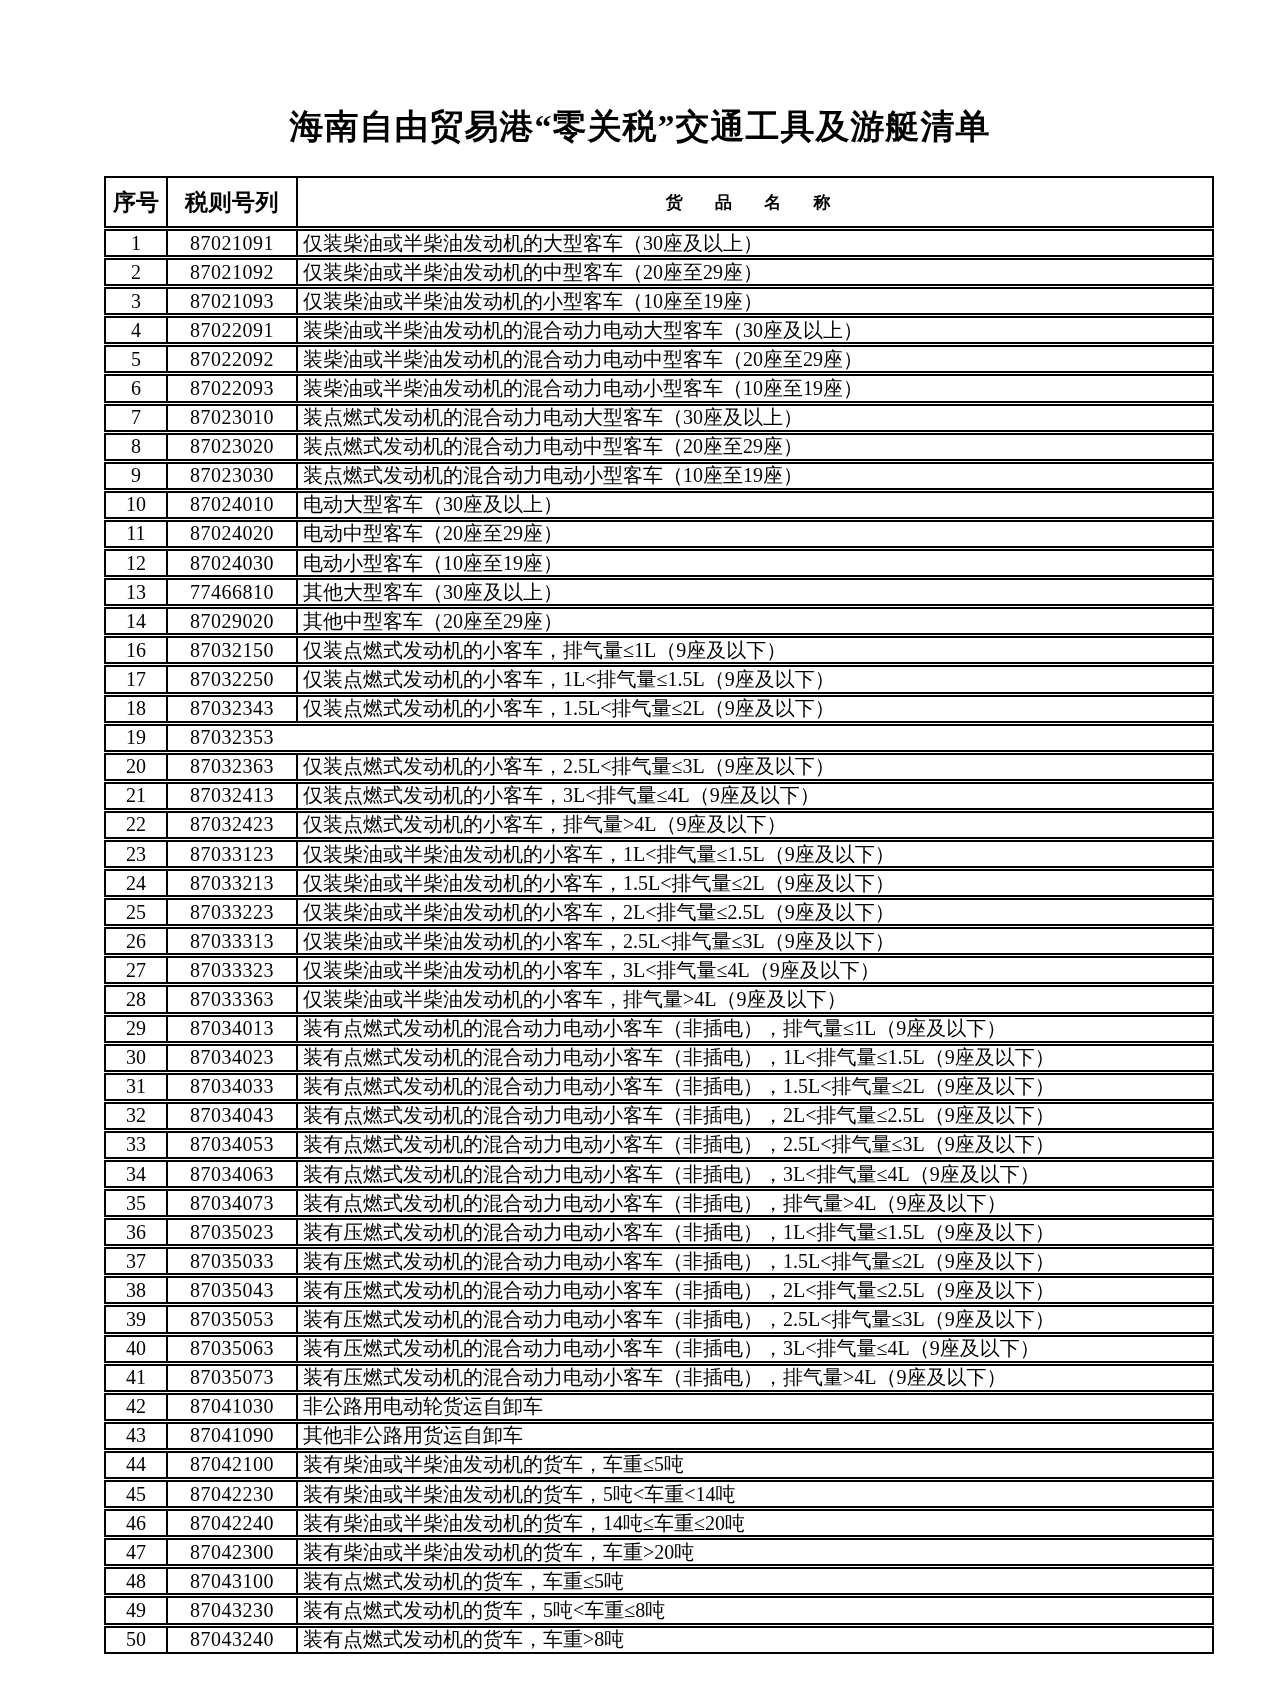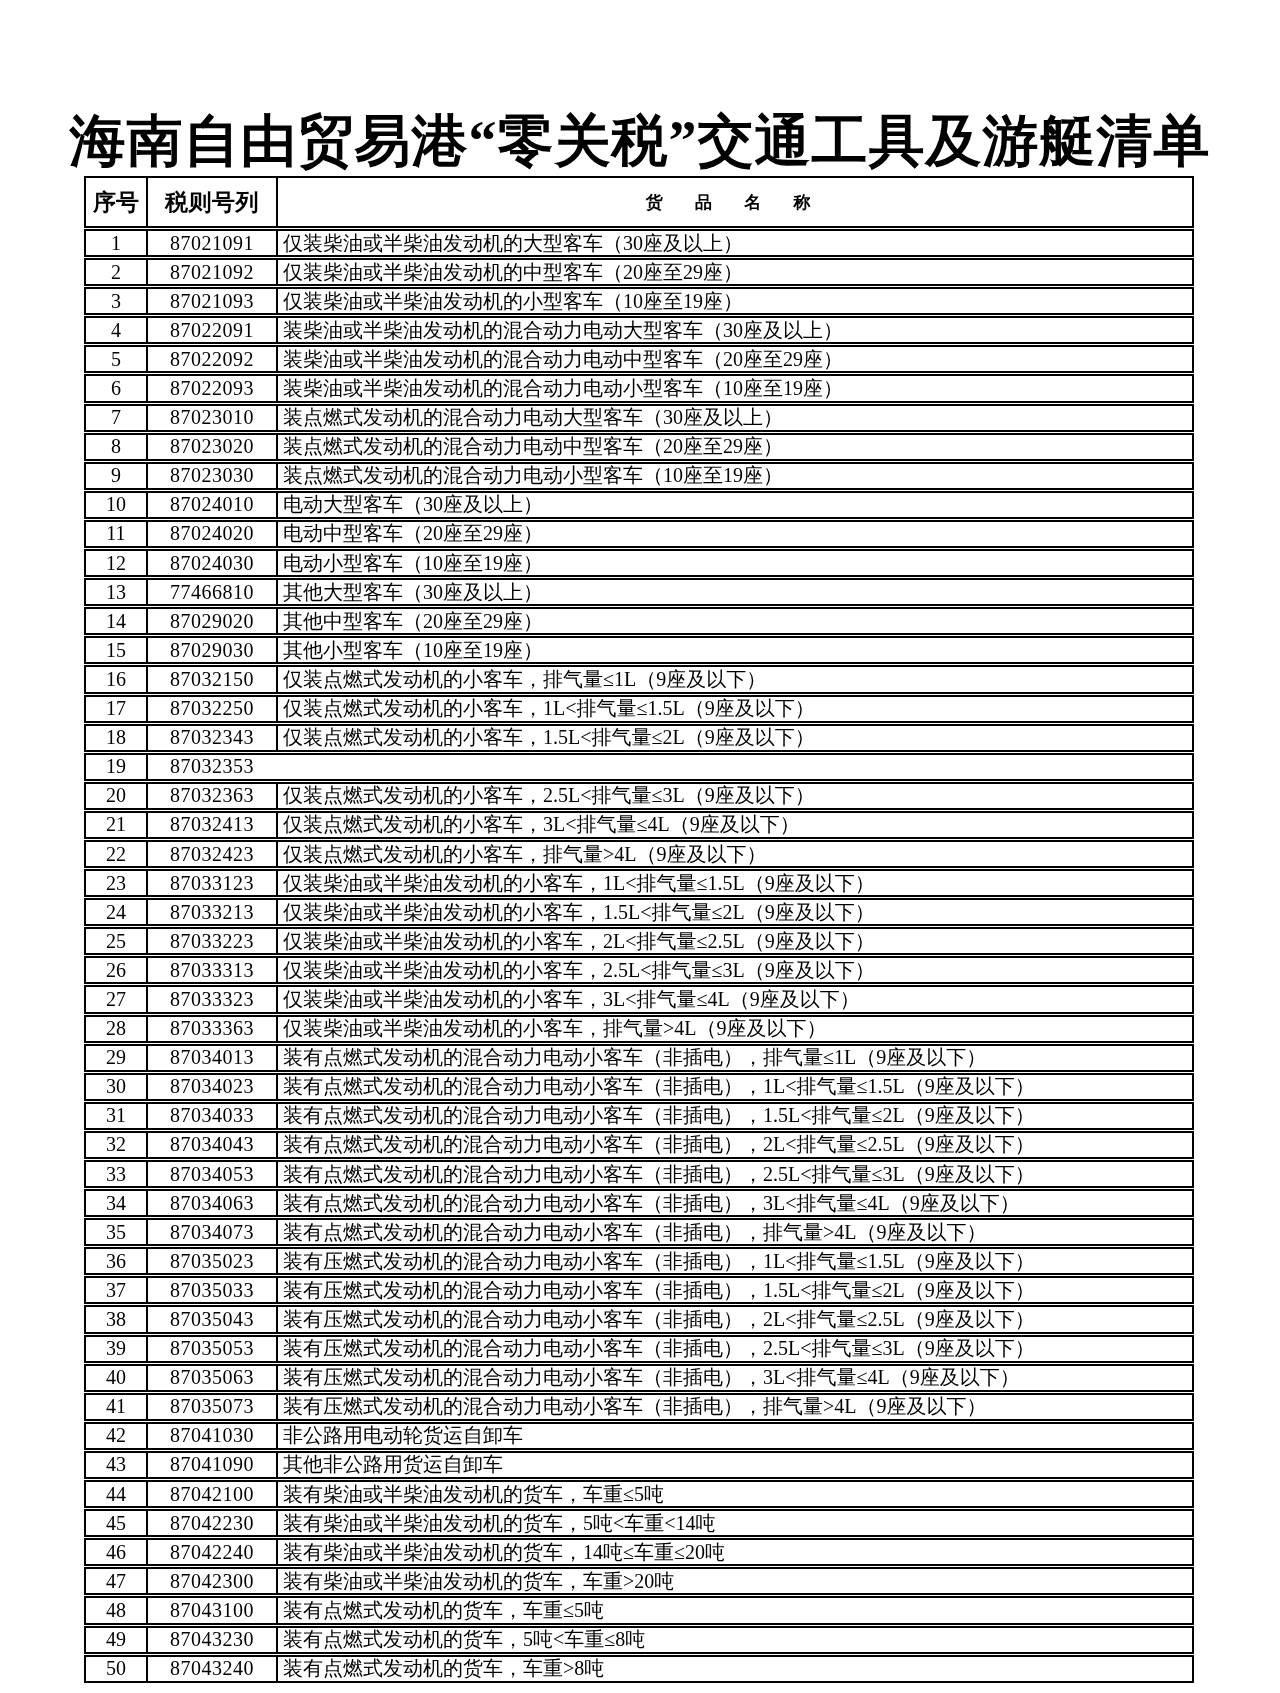--- a/index.html
+++ b/index.html
@@ -15,29 +15,29 @@
     overflow: hidden;
     font-family: "Liberation Serif", "DejaVu Serif", serif;
     color: #000000;
   }
   .doc-title {
     position: absolute;
     top: 104px;
     left: 0;
     width: 100%;
     text-align: center;
-    font-size: 56px;
+    font-size: 34px;
     font-weight: 700;
     letter-spacing: 1px;
     white-space: nowrap;
   }
   .doc-table {
     position: absolute;
     top: 176px;
-    left: 84px;
+    left: 104px;
     width: 978px;
     text-align: right;
   }
   .t-row {
     display: flex;
     box-sizing: border-box;
     width: 1110px;
     height: 28.1px;
     border: 2px solid #000000;
     margin-bottom: 1px;
@@ -176,25 +176,20 @@
     <div class="cell c-code">77466810</div>
     <div class="cell c-name">其他大型客车（30座及以上）</div>
   </div>
 
   <div class="t-row">
     <div class="cell c-no">14</div>
     <div class="cell c-code">87029020</div>
     <div class="cell c-name">其他中型客车（20座至29座）</div>
   </div>
 
-  <div class="t-row">
-    <div class="cell c-no">15</div>
-    <div class="cell c-code">87029030</div>
-    <div class="cell c-name">其他小型客车（10座至19座）</div>
-  </div>
 
   <div class="t-row">
     <div class="cell c-no">16</div>
     <div class="cell c-code">87032150</div>
     <div class="cell c-name">仅装点燃式发动机的小客车，排气量≤1L（9座及以下）</div>
   </div>
 
   <div class="t-row">
     <div class="cell c-no">17</div>
     <div class="cell c-code">87032250</div>

